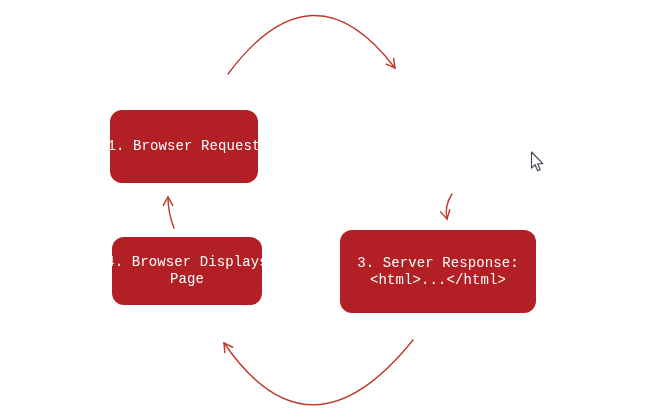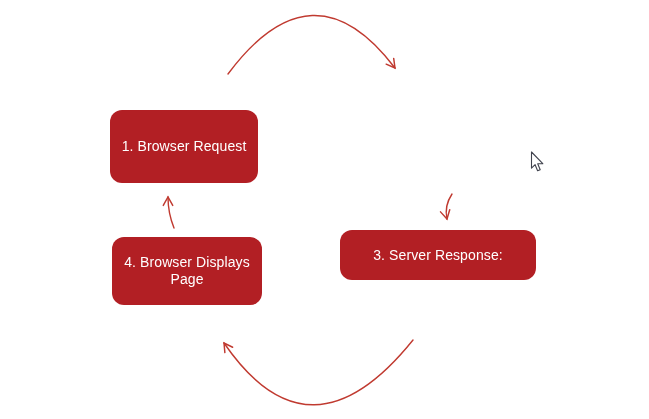--- a/index.html
+++ b/index.html
@@ -23,20 +23,21 @@
     color:var(--box-text);
     border-radius:12px;
     display:flex;
     flex-direction:column;
     align-items:center;
     justify-content:center;
     text-align:center;
     font-size:14px;
     line-height:17px;
     letter-spacing:0.1px;
+    font-family:Liberation Mono, monospace;
   }
   .box span{display:block;white-space:nowrap;}
   svg.arrows{
     position:absolute;
     left:0;top:0;
     width:649px;height:419px;
     pointer-events:none;
   }
   .arrow-stroke{
     fill:none;
@@ -65,22 +66,23 @@
     <path class="arrow-stroke" d="M452,194 Q444,206 447,219" marker-end="url(#ah)"></path>
     <path class="arrow-stroke" d="M413,340 Q310,468 224,343" marker-end="url(#ah)"></path>
     <path class="arrow-stroke" d="M174,228 Q168,213 168,197" marker-end="url(#ah)"></path>
   </svg>
 
   <div class="box" style="left:110px;top:110px;width:148px;height:73px">
     <span>1. Browser Request</span>
   </div>
 
 
-  <div class="box" style="left:340px;top:230px;width:196px;height:50px">
+  <div class="box" style="left:340px;top:230px;width:196px;height:83px">
     <span>3. Server Response:</span>
+    <span>&lt;html&gt;...&lt;/html&gt;</span>
   </div>
 
   <div class="box" style="left:112px;top:237px;width:150px;height:68px">
     <span>4. Browser Displays</span>
     <span>Page</span>
   </div>
 
   <svg class="cursor" width="16" height="24" viewBox="0 0 16 24" aria-hidden="true">
     <path d="M1.5,1 L1.5,17.2 L5.1,13.7 L7.6,19.8 L10.2,18.7 L7.7,12.7 L12.8,12.7 Z" fill="#ffffff" stroke="#40434e" stroke-width="1.1" stroke-linejoin="round"></path>
   </svg>

